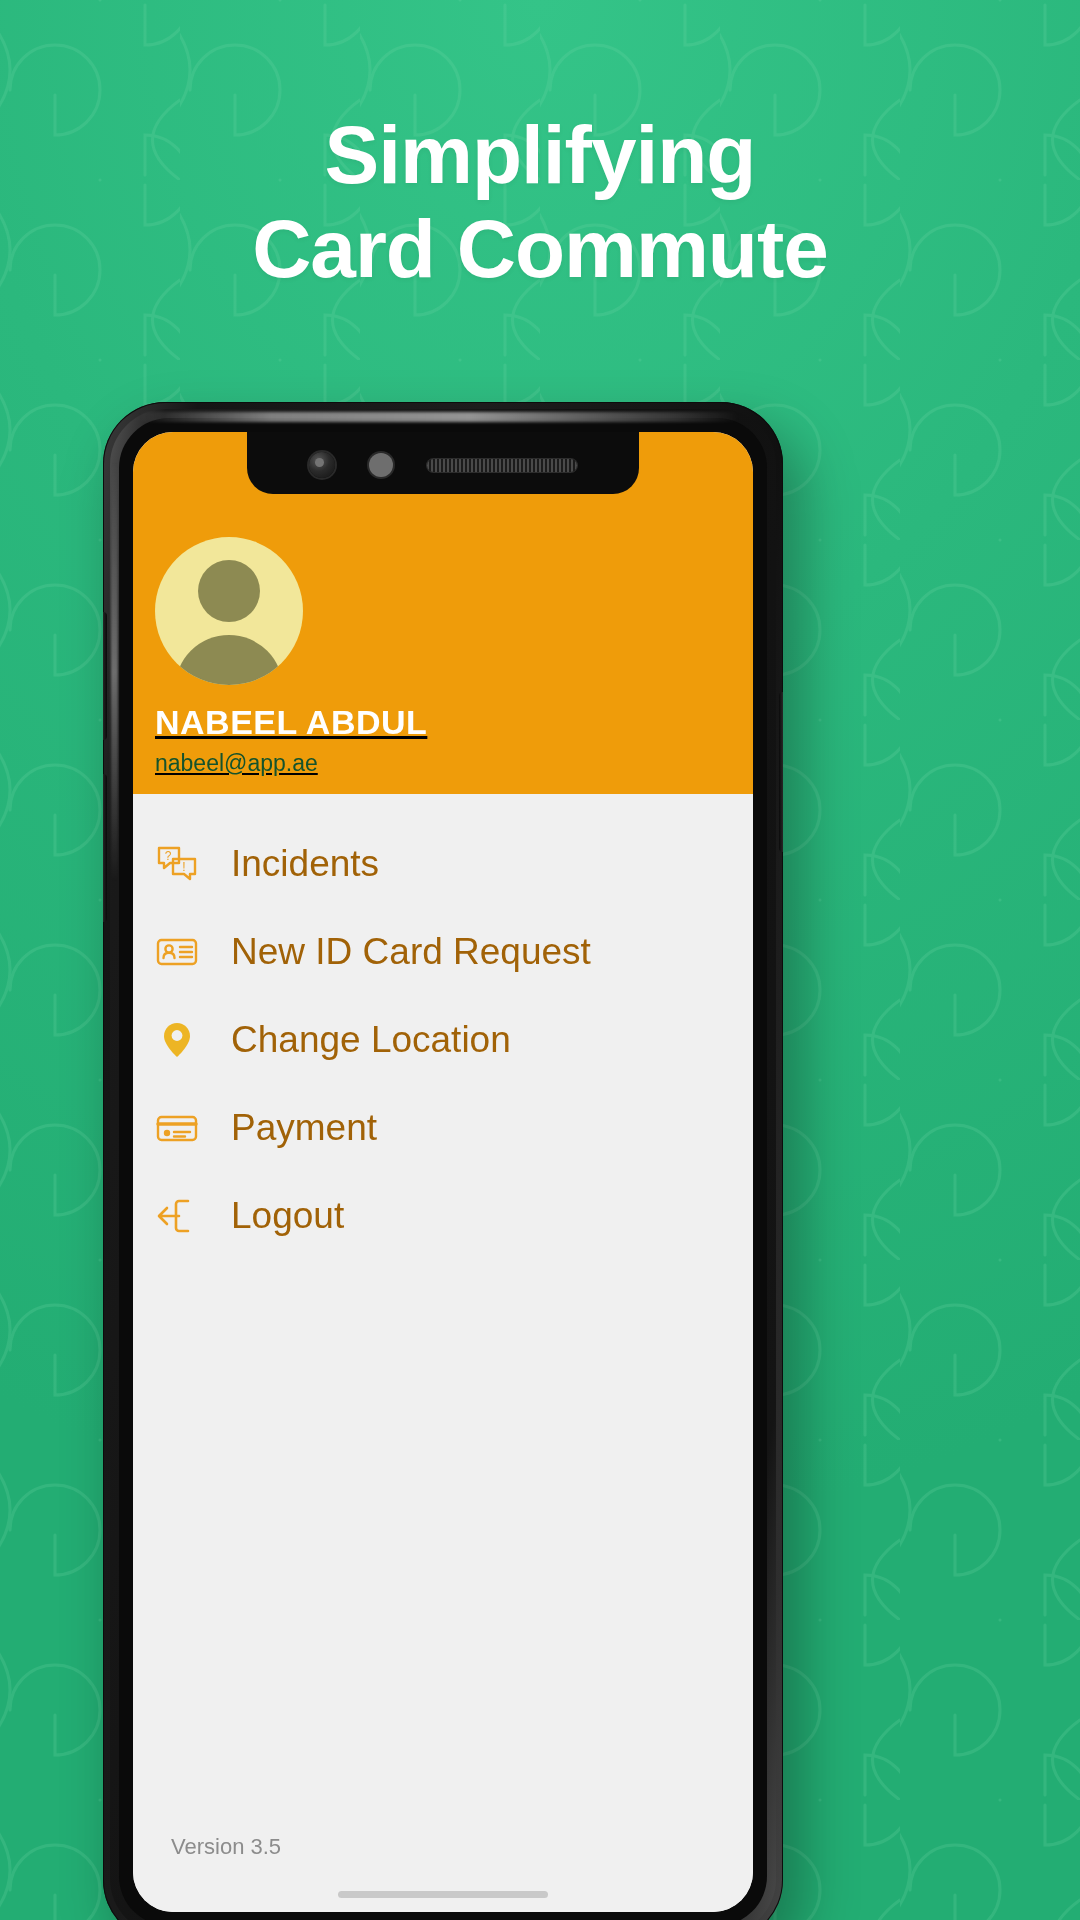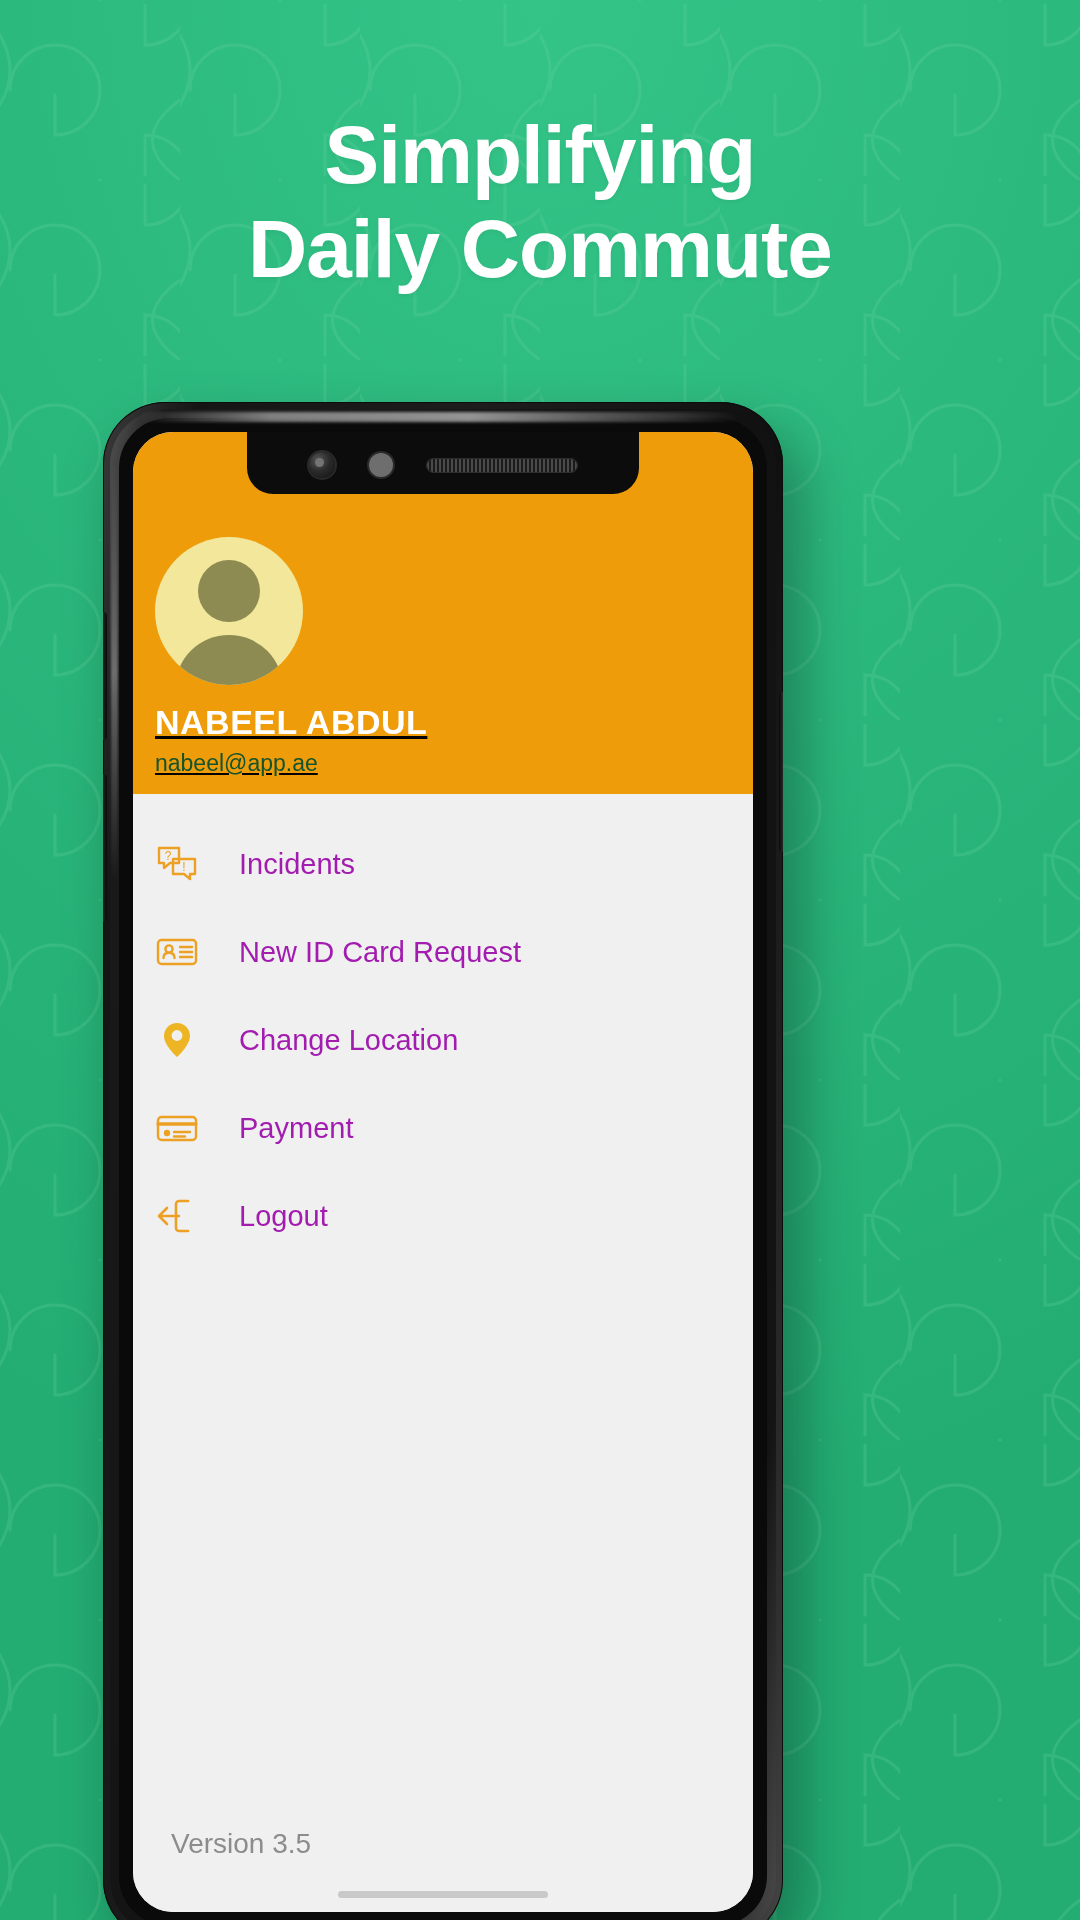--- a/index.html
+++ b/index.html
@@ -216,29 +216,29 @@
     padding-left:22px;
   }
   .menu-icon {
     width:56px;
     display:flex;
     align-items:center;
     justify-content:flex-start;
     flex:0 0 56px;
   }
   .menu-label {
-    margin-left:28px;
-    font-size:29px;
-    color:#a21caf;
+    margin-left:20px;
+    font-size:37px;
+    color:#a16207;
   }
   .version {
     position:absolute;
     left:38px;
     bottom:52px;
-    font-size:28px;
+    font-size:22px;
     color:#8C8C8C;
   }
   .home-line {
     position:absolute;
     left:50%; transform:translateX(-50%);
     bottom:14px;
     width:210px; height:7px;
     border-radius:4px;
     background:#C9C9C9;
   }
@@ -258,21 +258,21 @@
           <path d="M180,100 q-55,40 0,80"></path>
         </g>
       </pattern>
     </defs>
     <rect width="1080" height="1920" fill="url(#hooks)"></rect>
   </svg>
 </div>
 
 <div class="headline">
   <span class="l1">Simplifying</span>
-  <span class="l2">Daily Commute</span>
+  <span class="l2">Card Commute</span>
 </div>
 
 <div class="phone-wrap">
   <div class="phone-shadow"></div>
 
   <div class="phone-body">
     <div class="phone-rim"></div>
     <div class="phone-inner-ring"></div>
     <div class="gloss-top"></div>
     <div class="gloss-left"></div>

